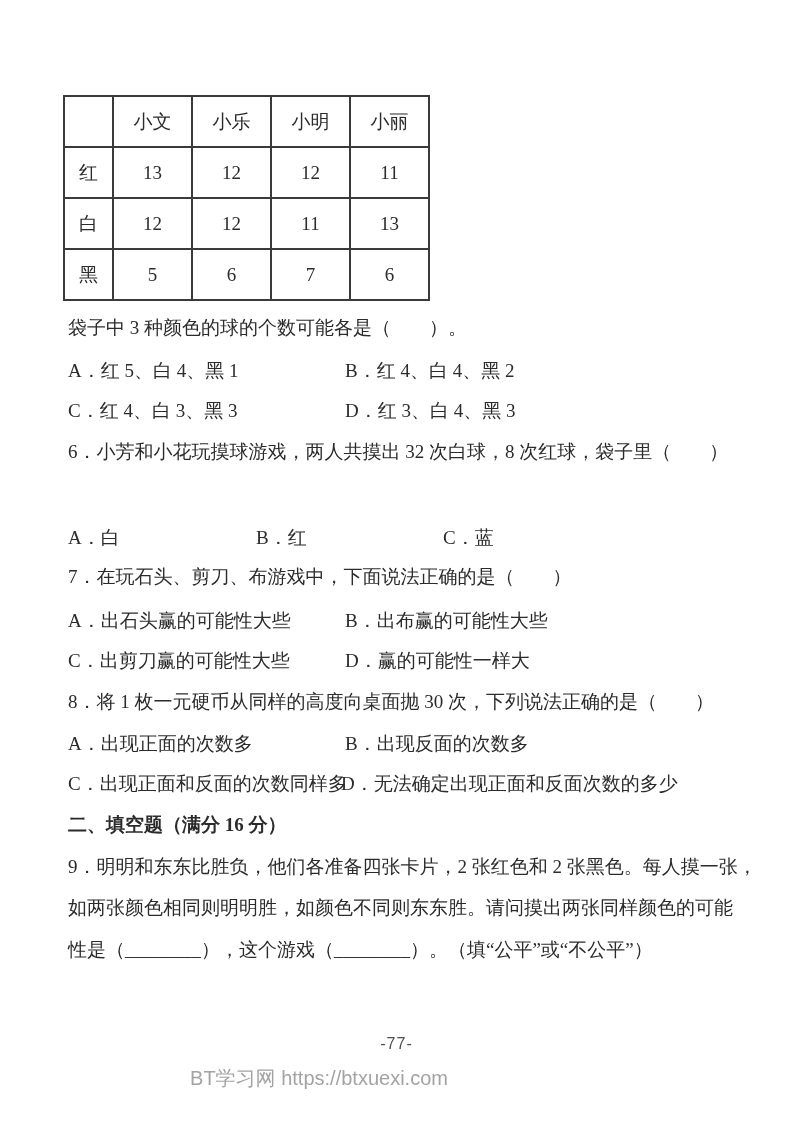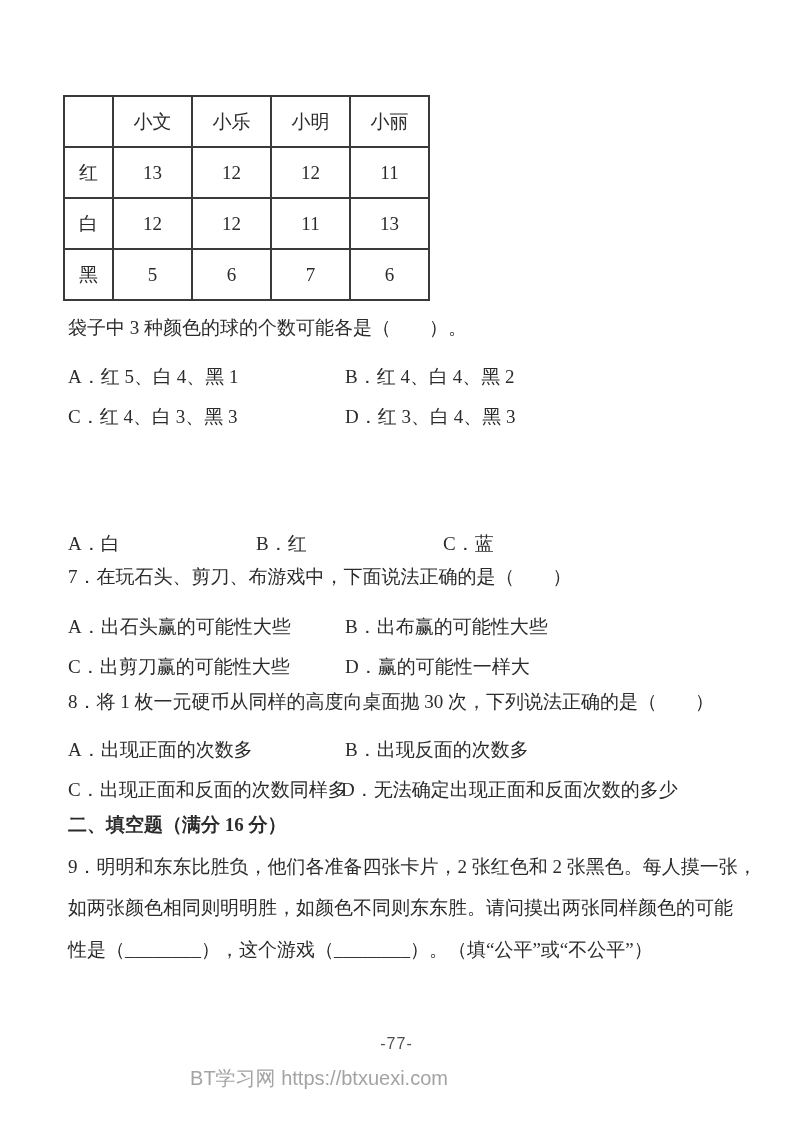--- a/index.html
+++ b/index.html
@@ -32,21 +32,21 @@
   
   .tline {
     position: absolute;
     left: 68px;
     right: 20px;
     font-size: 19px;
     line-height: 26px;
     white-space: nowrap;
     color: #2b2b2b;
   }
-  .tline .col { position: absolute; top: 7px; white-space: nowrap; }
+  .tline .col { position: absolute; top: 1px; white-space: nowrap; }
   .c1 { left: 0; }
   .c2 { left: 277px; }          
   .c2d { left: 273px; }         
   .q6b { left: 188px; text-align: center; }         
   .q6c { left: 375px; }         
   .bold { font-weight: bold; }
   
   .page-num {
     position: absolute;
     top: 1035px;
@@ -117,20 +117,21 @@
   <div class="tline" style="top:315px">袋子中 3 种颜色的球的个数可能各是（　　）。</div>
   <div class="tline" style="top:357px">
     <span class="col c1">A．红 5、白 4、黑 1</span>
     <span class="col c2">B．红 4、白 4、黑 2</span>
   </div>
   <div class="tline" style="top:397px">
     <span class="col c1">C．红 4、白 3、黑 3</span>
     <span class="col c2">D．红 3、白 4、黑 3</span>
   </div>
 
+  <div class="tline" style="top:439px">6．小芳和小花玩摸球游戏，两人共摸出 32 次白球，8 次红球，袋子里（　　）</div>
   <div class="tline" style="top:524px">
     <span class="col c1">A．白</span>
     <span class="col q6b">B．红</span>
     <span class="col q6c">C．蓝</span>
   </div>
 
   <div class="tline" style="top:564px">7．在玩石头、剪刀、布游戏中，下面说法正确的是（　　）</div>
   <div class="tline" style="top:607px">
     <span class="col c1">A．出石头赢的可能性大些</span>
     <span class="col c2">B．出布赢的可能性大些</span>

